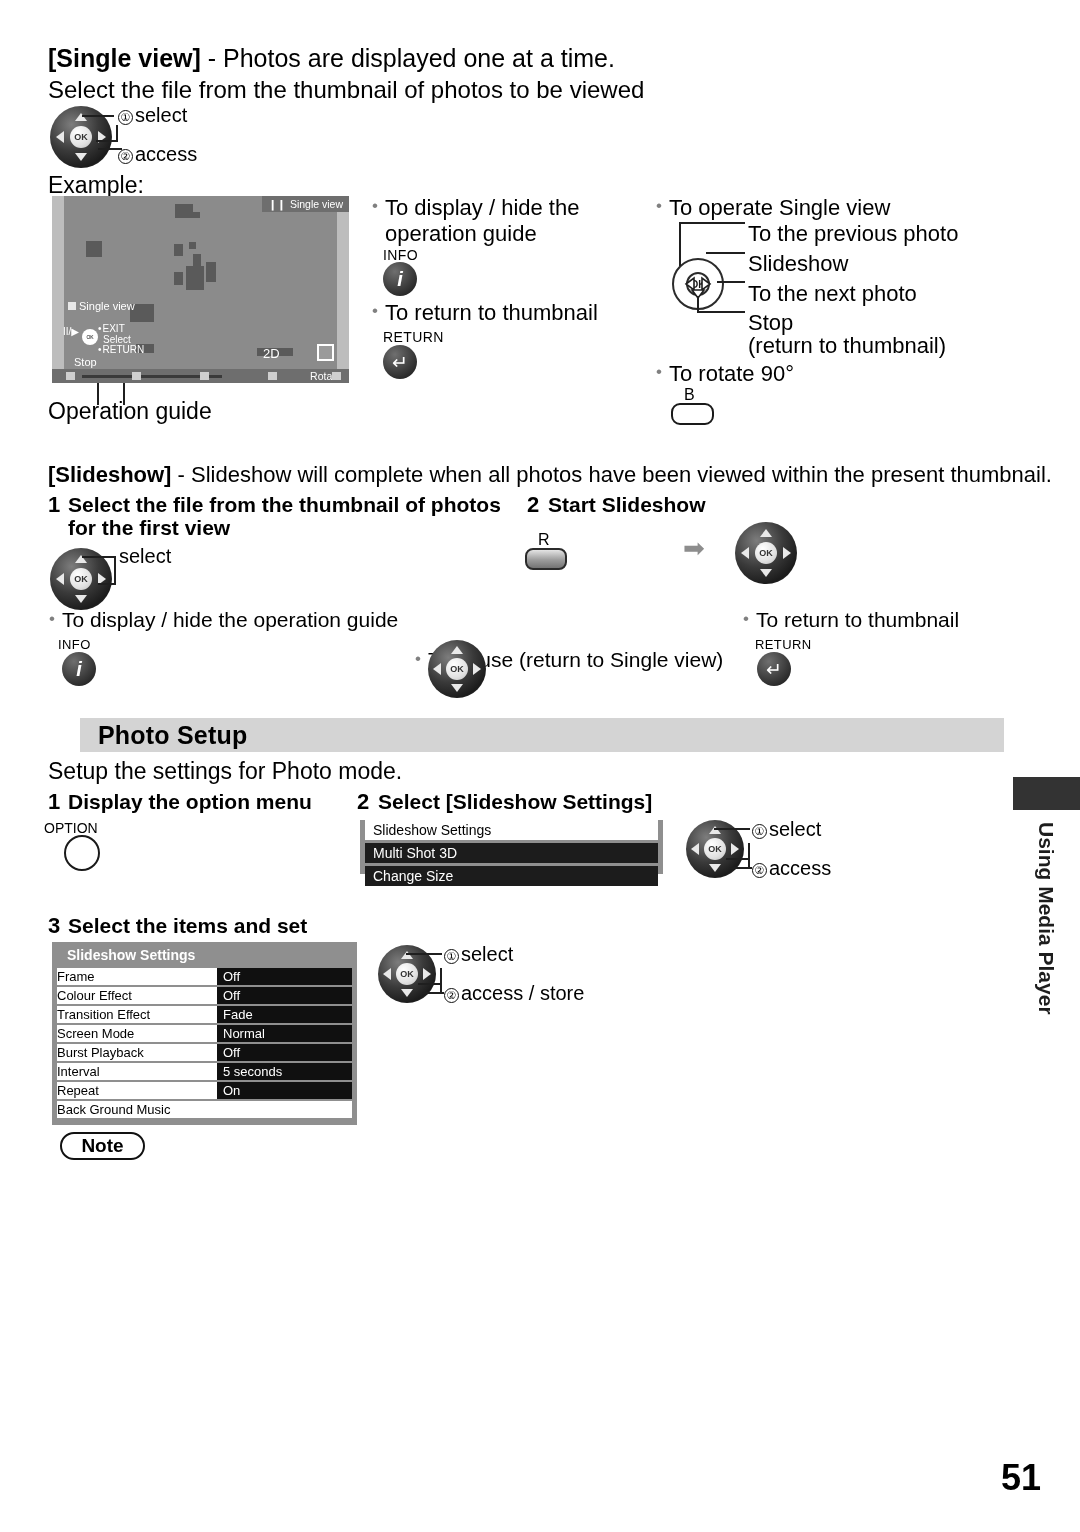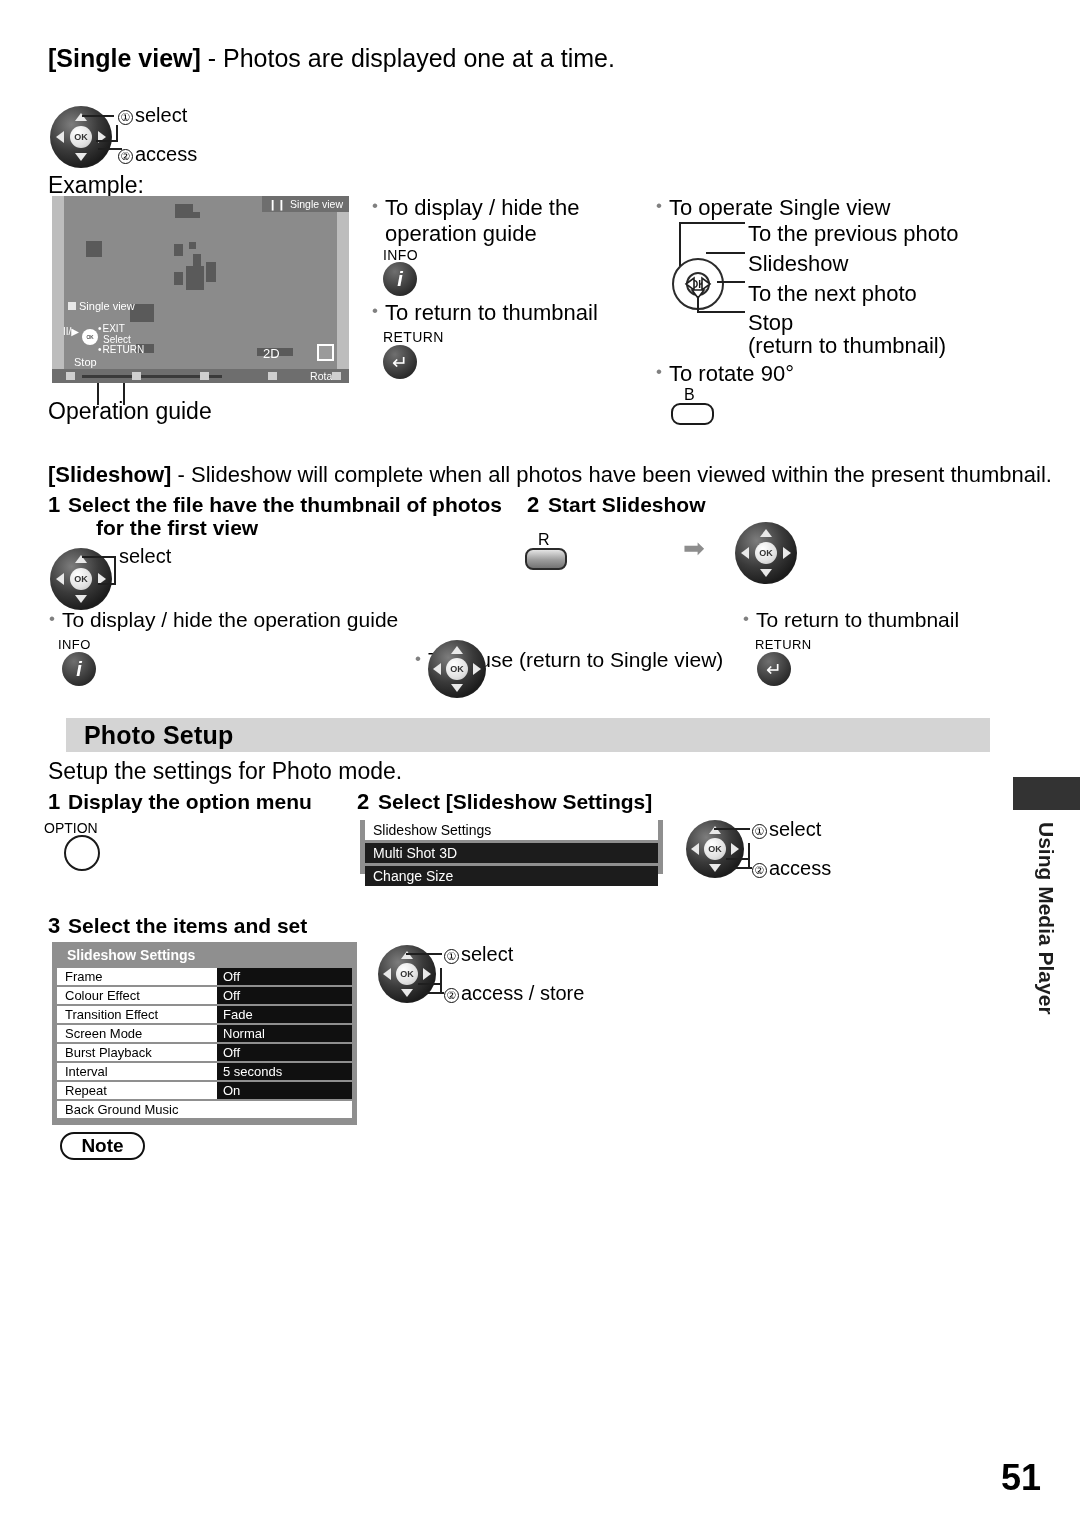--- a/index.html
+++ b/index.html
@@ -105,21 +105,21 @@
   
   .osd { position:absolute; background:#8f8f8f; }
   .osd .hdr { color:#fff; font-weight:bold; font-size:15px; padding:4px 10px; }
   .osd .row { margin:0 5px 3px 5px; font-size:14px; padding:2px 8px; }
   .osd .row.sel { background:#fff; color:#000; }
   .osd .row.norm { background:#1c1c1c; color:#fff; }
 
   .sstable { position:absolute; background:#8f8f8f; padding:0 5px 5px 5px; }
   .sstable .hdr { color:#fff; font-weight:bold; font-size:14px; padding:5px 8px 5px 10px; }
   .sstable .tr { display:flex; margin-bottom:2px; }
-  .sstable .k { width:160px; background:#fff; color:#000; font-size:13px; padding:1px 8px; }
+  .sstable .k { width:160px; background:#fff; color:#000; font-size:13px; padding:1px 0; }
   .sstable .v { flex:1; background:#101010; color:#fff; font-size:13px; padding:1px 6px; }
   .sstable .v.blank { background:#fff; }
 
   
   .notebox {
     position:absolute; border:2.5px solid #111; border-radius:16px;
     font-weight:bold; font-size:19px; display:flex; align-items:center; justify-content:center;
   }
 
   
@@ -138,20 +138,21 @@
 </style>
 </head>
 <body>
 
 <div class="page">
 
   <div class="t" style="left:48px; top:44px; font-size:25px;">
     <span class="b">[Single view]</span><span> - Photos are displayed one at a time.</span>
   </div>
 
+  <div class="t" style="left:48px; top:76px; font-size:24px;">Select the file from the thumbnail of photos to be viewed</div>
 
   <div class="dpad" style="left:50px; top:106px; width:62px; height:62px;">
     <div class="ring"></div>
     <div class="ar up" style="left:25px; top:7px;"></div>
     <div class="ar dn" style="left:25px; bottom:7px;"></div>
     <div class="ar lf" style="left:6px; top:25px;"></div>
     <div class="ar rt" style="right:6px; top:25px;"></div>
     <div class="hub" style="left:20px; top:20px; width:22px; height:22px; font-size:9px;">OK</div>
   </div>
 
@@ -267,22 +268,22 @@
 
   <div class="t bullet" style="left:669px; top:361px; font-size:22px;">To rotate 90°</div>
   <div class="t" style="left:684px; top:386px; font-size:16px;">B</div>
   <div class="btn-rect-white" style="left:671px; top:403px; width:43px; height:22px;"></div>
 
   <div class="t" style="left:48px; top:462px; font-size:22px;">
     <span class="b">[Slideshow]</span><span> - Slideshow will complete when all photos have been viewed within the present thumbnail.</span>
   </div>
 
   <div class="t stepnum" style="left:48px; top:492px;">1</div>
-  <div class="t b" style="left:68px; top:493px; font-size:21px;">Select the file have the thumbnail of photos</div>
-  <div class="t b" style="left:68px; top:516px; font-size:21px;margin-left:28px;">for the first view</div>
+  <div class="t b" style="left:68px; top:493px; font-size:21px;">Select the file from the thumbnail of photos</div>
+  <div class="t b" style="left:68px; top:516px; font-size:21px;">for the first view</div>
 
   <div class="dpad" style="left:50px; top:548px; width:62px; height:62px;">
     <div class="ring"></div>
     <div class="ar up" style="left:25px; top:7px;"></div>
     <div class="ar dn" style="left:25px; bottom:7px;"></div>
     <div class="ar lf" style="left:6px; top:25px;"></div>
     <div class="ar rt" style="right:6px; top:25px;"></div>
     <div class="hub" style="left:20px; top:20px; width:22px; height:22px; font-size:9px;">OK</div>
   </div>
   <div class="leader" style="left:82px; top:556px; width:32px; height:2px;"></div>
@@ -322,21 +323,21 @@
     <div class="ar rt" style="right:5px; top:23px;"></div>
     <div class="hub" style="left:18px; top:18px; width:22px; height:22px; font-size:9px;">OK</div>
   </div>
 
   <div class="t bullet" style="left:756px; top:608px; font-size:21px;">To return to thumbnail</div>
   <div class="btn-caplabel" style="left:755px; top:637px; font-size:13px;">RETURN</div>
   <div class="btn-round" style="left:757px; top:652px; width:34px; height:34px;">
     <span style="font-size:19px; line-height:19px;">↵</span>
   </div>
 
-  <div class="sectionbar" style="left:66px; top:718px; width:924px; height:34px;">
+  <div class="sectionbar" style="left:80px; top:718px; width:924px; height:34px;">
     <span class="lbl">Photo Setup</span>
   </div>
   <div class="t" style="left:48px; top:758px; font-size:23px;">Setup the settings for Photo mode.</div>
 
   <div class="t stepnum" style="left:48px; top:789px;">1</div>
   <div class="t b" style="left:68px; top:790px; font-size:21px;">Display the option menu</div>
   <div class="t" style="left:44px; top:820px; font-size:14px;">OPTION</div>
   <div class="btn-option" style="left:64px; top:835px; width:36px; height:36px;"></div>
 
   <div class="t stepnum" style="left:357px; top:789px;">2</div>

